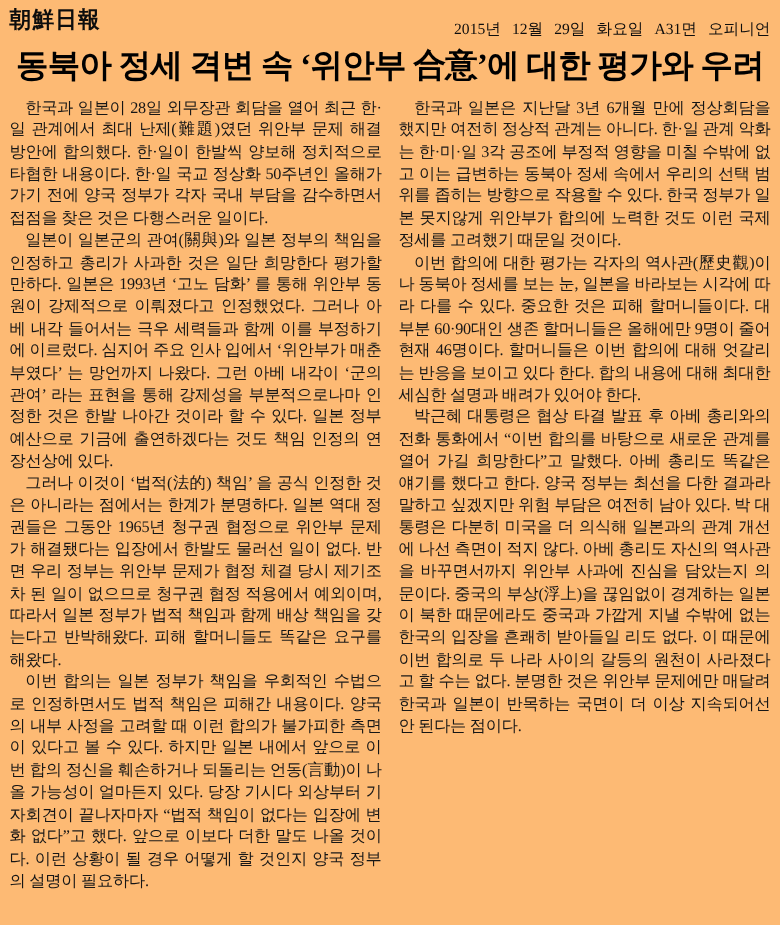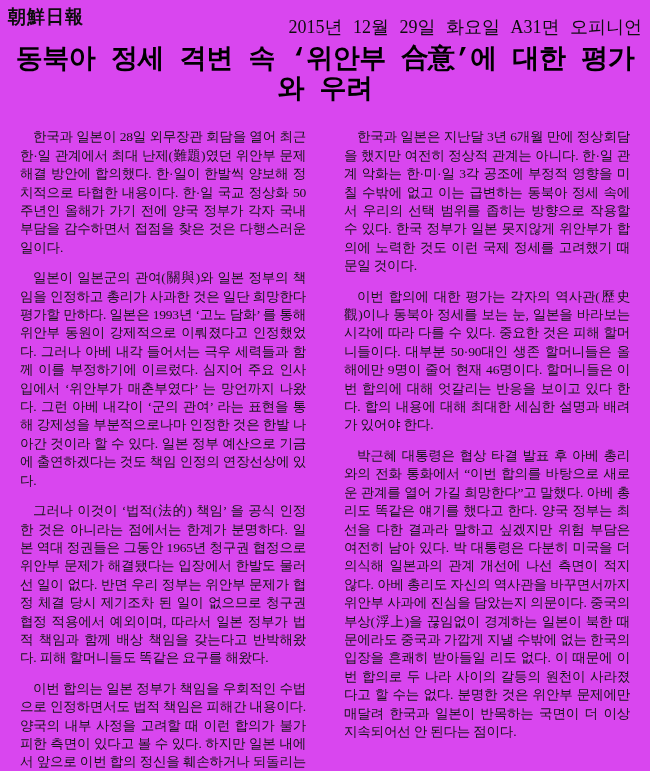--- a/index.html
+++ b/index.html
@@ -4,21 +4,21 @@
 <style>
   html, body {
     margin: 0;
     padding: 0;
     background: #ffffff;
   }
   .page {
     width: 650px;
     height: 771px;
     box-sizing: border-box;
-    background: #d946ef;
+    background: #fdba74;
     color: #111111;
     padding: 0 8px;
     font-family: "Liberation Serif", "DejaVu Serif", serif;
     overflow: hidden;
   }
   .masthead {
     display: flex;
     justify-content: space-between;
     align-items: flex-start;
     padding-top: 4px;
@@ -26,51 +26,50 @@
   .logo {
     font-size: 18px;
     font-weight: 900;
     letter-spacing: 1px;
     color: #0d0d0d;
     transform: scaleY(1.05);
     transform-origin: left top;
   }
   .dateline {
     margin-top: 11px;
-    font-size: 18px;
+    font-size: 13px;
     color: #0d0d0d;
     word-spacing: 6px;
     white-space: nowrap;
   }
   .headline {
     text-align: center;
     font-size: 27px;
     font-weight: bold;
     color: #000000;
     letter-spacing: -0.5px;
     margin: 7px 0 11px 0;
     line-height: 1.1;
-    font-family: Liberation Mono, monospace;
   }
   .columns {
     display: flex;
     gap: 14px;
   }
   .col {
     flex: 1 1 0;
     min-width: 0;
     font-size: 13.5px;
     line-height: 18.4px;
     text-align: justify;
     letter-spacing: -0.2px;
     word-break: break-all;
     color: #161616;
   }
   .col p {
-    margin: 12px;
+    margin: 0;
     text-indent: 13px;
   }
   .col p.continuation {
     text-indent: 0;
   }
 </style>
 </head>
 <body>
 
 <div class="page">
@@ -81,17 +80,17 @@
   <h1 class="headline">동북아 정세 격변 속 ‘위안부 合意’에 대한 평가와 우려</h1>
   <div class="columns">
     <div class="col">
         <p>한국과 일본이 28일 외무장관 회담을 열어 최근 한·일 관계에서 최대 난제(難題)였던 위안부 문제 해결 방안에 합의했다. 한·일이 한발씩 양보해 정치적으로 타협한 내용이다. 한·일 국교 정상화 50주년인 올해가 가기 전에 양국 정부가 각자 국내 부담을 감수하면서 접점을 찾은 것은 다행스러운 일이다.</p>
         <p>일본이 일본군의 관여(關與)와 일본 정부의 책임을 인정하고 총리가 사과한 것은 일단 희망한다 평가할 만하다. 일본은 1993년 ‘고노 담화’ 를 통해 위안부 동원이 강제적으로 이뤄졌다고 인정했었다. 그러나 아베 내각 들어서는 극우 세력들과 함께 이를 부정하기에 이르렀다. 심지어 주요 인사 입에서 ‘위안부가 매춘부였다’ 는 망언까지 나왔다. 그런 아베 내각이 ‘군의 관여’ 라는 표현을 통해 강제성을 부분적으로나마 인정한 것은 한발 나아간 것이라 할 수 있다. 일본 정부 예산으로 기금에 출연하겠다는 것도 책임 인정의 연장선상에 있다.</p>
         <p>그러나 이것이 ‘법적(法的) 책임’ 을 공식 인정한 것은 아니라는 점에서는 한계가 분명하다. 일본 역대 정권들은 그동안 1965년 청구권 협정으로 위안부 문제가 해결됐다는 입장에서 한발도 물러선 일이 없다. 반면 우리 정부는 위안부 문제가 협정 체결 당시 제기조차 된 일이 없으므로 청구권 협정 적용에서 예외이며, 따라서 일본 정부가 법적 책임과 함께 배상 책임을 갖는다고 반박해왔다. 피해 할머니들도 똑같은 요구를 해왔다.</p>
         <p>이번 합의는 일본 정부가 책임을 우회적인 수법으로 인정하면서도 법적 책임은 피해간 내용이다. 양국의 내부 사정을 고려할 때 이런 합의가 불가피한 측면이 있다고 볼 수 있다. 하지만 일본 내에서 앞으로 이번 합의 정신을 훼손하거나 되돌리는 언동(言動)이 나올 가능성이 얼마든지 있다. 당장 기시다 외상부터 기자회견이 끝나자마자 “법적 책임이 없다는 입장에 변화 없다”고 했다. 앞으로 이보다 더한 말도 나올 것이다. 이런 상황이 될 경우 어떻게 할 것인지 양국 정부의 설명이 필요하다.</p>
       </div>
     <div class="col">
         <p>한국과 일본은 지난달 3년 6개월 만에 정상회담을 했지만 여전히 정상적 관계는 아니다. 한·일 관계 악화는 한·미·일 3각 공조에 부정적 영향을 미칠 수밖에 없고 이는 급변하는 동북아 정세 속에서 우리의 선택 범위를 좁히는 방향으로 작용할 수 있다. 한국 정부가 일본 못지않게 위안부가 합의에 노력한 것도 이런 국제 정세를 고려했기 때문일 것이다.</p>
-        <p>이번 합의에 대한 평가는 각자의 역사관(歷史觀)이나 동북아 정세를 보는 눈, 일본을 바라보는 시각에 따라 다를 수 있다. 중요한 것은 피해 할머니들이다. 대부분 50·90대인 생존 할머니들은 올해에만 9명이 줄어 현재 46명이다. 할머니들은 이번 합의에 대해 엇갈리는 반응을 보이고 있다 한다. 합의 내용에 대해 최대한 세심한 설명과 배려가 있어야 한다.</p>
+        <p>이번 합의에 대한 평가는 각자의 역사관(歷史觀)이나 동북아 정세를 보는 눈, 일본을 바라보는 시각에 따라 다를 수 있다. 중요한 것은 피해 할머니들이다. 대부분 60·90대인 생존 할머니들은 올해에만 9명이 줄어 현재 46명이다. 할머니들은 이번 합의에 대해 엇갈리는 반응을 보이고 있다 한다. 합의 내용에 대해 최대한 세심한 설명과 배려가 있어야 한다.</p>
         <p>박근혜 대통령은 협상 타결 발표 후 아베 총리와의 전화 통화에서 “이번 합의를 바탕으로 새로운 관계를 열어 가길 희망한다”고 말했다. 아베 총리도 똑같은 얘기를 했다고 한다. 양국 정부는 최선을 다한 결과라 말하고 싶겠지만 위험 부담은 여전히 남아 있다. 박 대통령은 다분히 미국을 더 의식해 일본과의 관계 개선에 나선 측면이 적지 않다. 아베 총리도 자신의 역사관을 바꾸면서까지 위안부 사과에 진심을 담았는지 의문이다. 중국의 부상(浮上)을 끊임없이 경계하는 일본이 북한 때문에라도 중국과 가깝게 지낼 수밖에 없는 한국의 입장을 흔쾌히 받아들일 리도 없다. 이 때문에 이번 합의로 두 나라 사이의 갈등의 원천이 사라졌다고 할 수는 없다. 분명한 것은 위안부 문제에만 매달려 한국과 일본이 반목하는 국면이 더 이상 지속되어선 안 된다는 점이다.</p>
       </div>
   </div>
 </div>
 
 </body></html>

